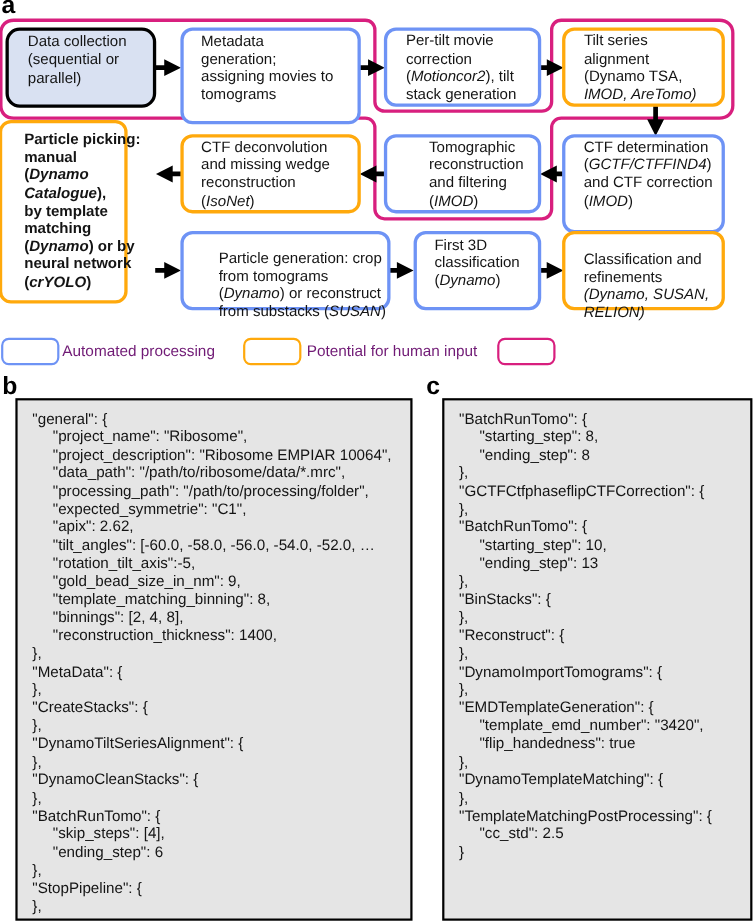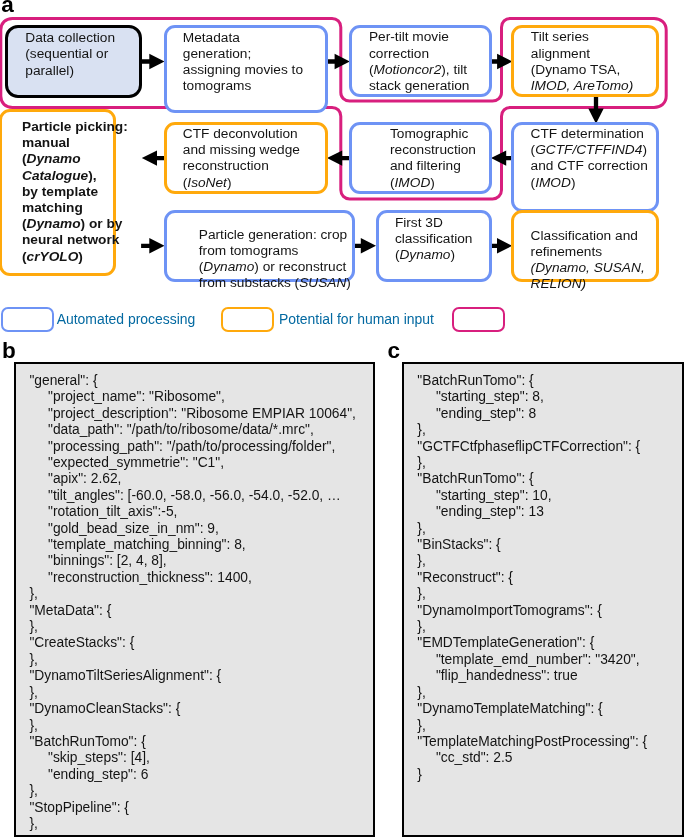--- a/index.html
+++ b/index.html
@@ -17,21 +17,21 @@
 svg.overlay { position:absolute; left:0; top:0; width:685px; height:838px; pointer-events:none; }
 
 .fbox { position:absolute; border-radius:11px; background:#fff;
   font-size:13.7px; line-height:16.2px; color:#141414; padding:0; }
 .fbox .txt { position:absolute; white-space:nowrap; }
 .fbox i { font-style:italic; }
 .blue { border:3px solid #6e93f5; }
 .orange { border:3px solid #ffa90c; }
 .black { border:3px solid #000; background:#d9e1f2; border-radius:13px; }
 .legend-box { position:absolute; width:53.0px; height:25.1px; border-radius:7px; background:#fff; }
-.legend-label { position:absolute; font-size:13.95px; color:#0369a1; line-height:25.0px; white-space:nowrap; }
+.legend-label { position:absolute; font-size:13.95px; color:#701a75; line-height:25.0px; white-space:nowrap; }
 
 .codepanel { position:absolute; background:#e5e5e5; border:2.3px solid #000; }
 .codeline { position:absolute; white-space:pre; font-size:13.8px; line-height:16.35px;
   font-family:"Liberation Sans", sans-serif; color:#141414; }
 </style>
 </head>
 <body>
 
 <div id="figure">
 

